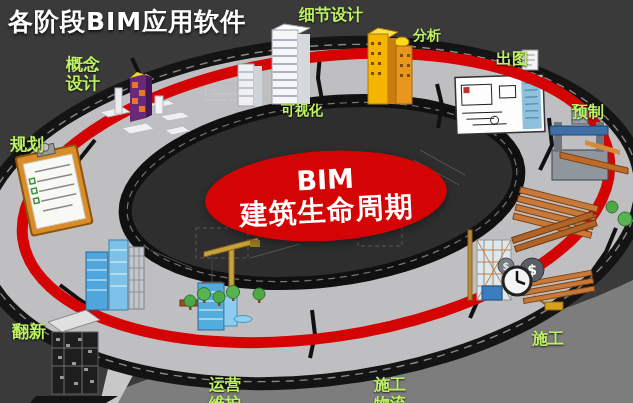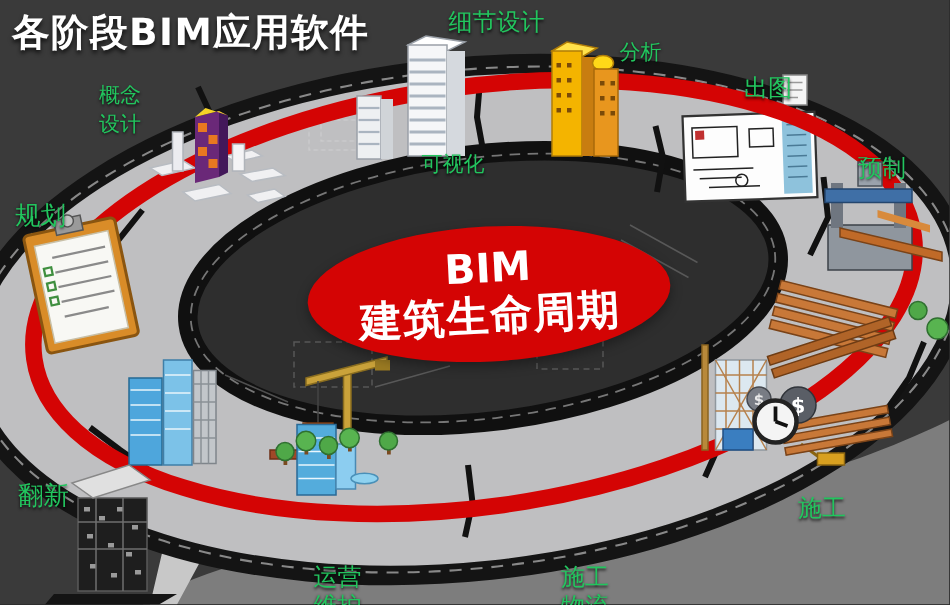--- a/index.html
+++ b/index.html
@@ -9,26 +9,26 @@
     background:#3a3a3a;
   }
   #scene{position:absolute;left:0;top:0;z-index:1;}
   .label-layer{position:absolute;left:0;top:0;width:633px;height:347px;z-index:4;pointer-events:none;}
   .title{
     position:absolute;left:8px;top:5px;color:#fff;font-weight:bold;
     font-size:25px;letter-spacing:1px;text-shadow:0 2px 3px rgba(0,0,0,.7);
     white-space:nowrap;
   }
   .stage{
-    position:absolute;color:#22c55e;font-weight:normal;font-size:16px;line-height:18px;
+    position:absolute;color:#bef264;font-weight:bold;font-size:16px;line-height:18px;
     text-shadow:0 1px 2px rgba(0,0,0,.85);white-space:nowrap;
   }
   .stage span{display:block;}
   .pos-planning{left:10px;top:135px;font-size:17px;}
-  .pos-concept{left:66px;top:55px;font-size:14px;line-height:19px;}
+  .pos-concept{left:66px;top:55px;font-size:17px;line-height:19px;}
   .pos-detail{left:299px;top:6px;}
   .pos-visualization{left:281px;top:101px;font-size:14px;}
   .pos-analysis{left:413px;top:26px;font-size:14px;}
   .pos-drawing{left:496px;top:50px;}
   .pos-prefab{left:572px;top:103px;}
   .pos-4d5d{left:532px;top:329px;line-height:19px;}
   .pos-constrlog{left:374px;top:375px;line-height:19px;}
   .pos-operation{left:209px;top:375px;line-height:19px;}
   .pos-renovation{left:12px;top:285px;font-size:17px;margin-top:37px;}
   .center-ellipse{

